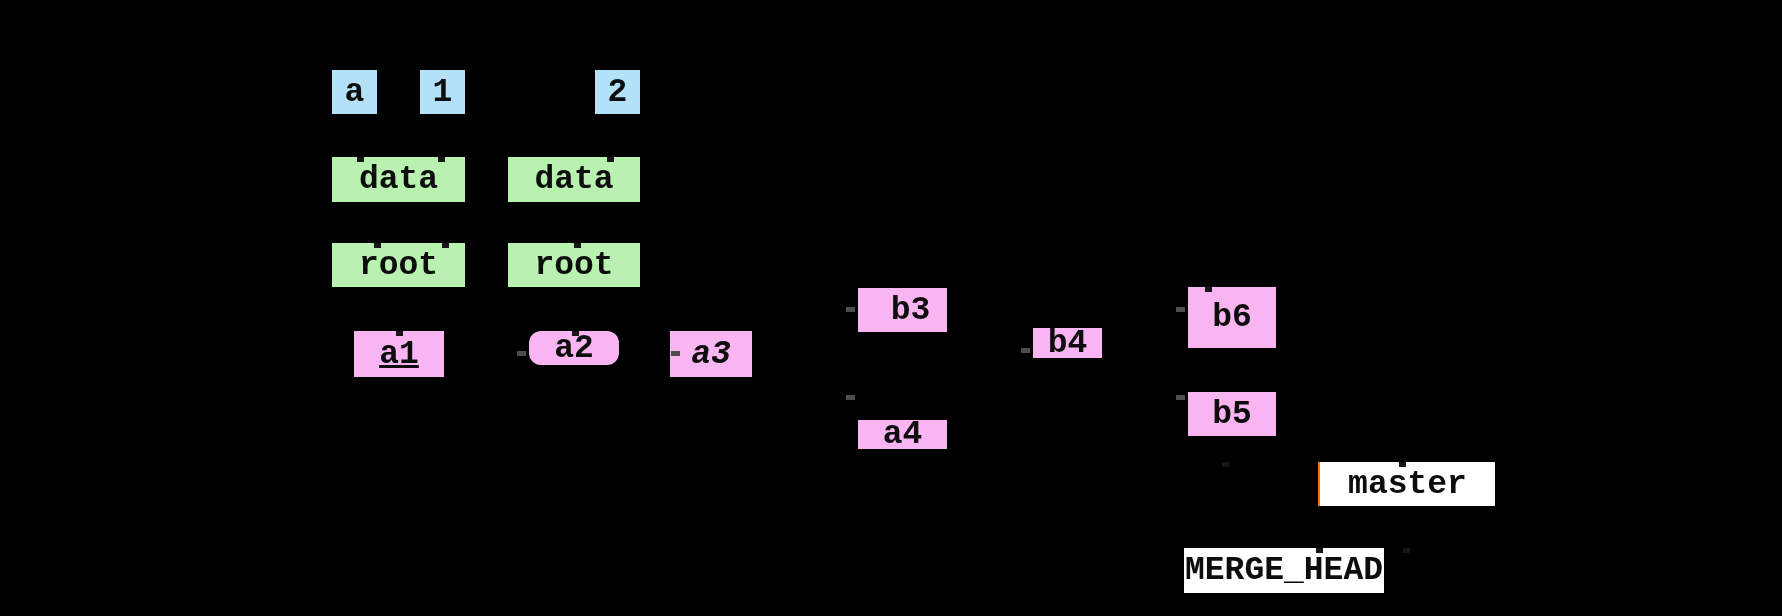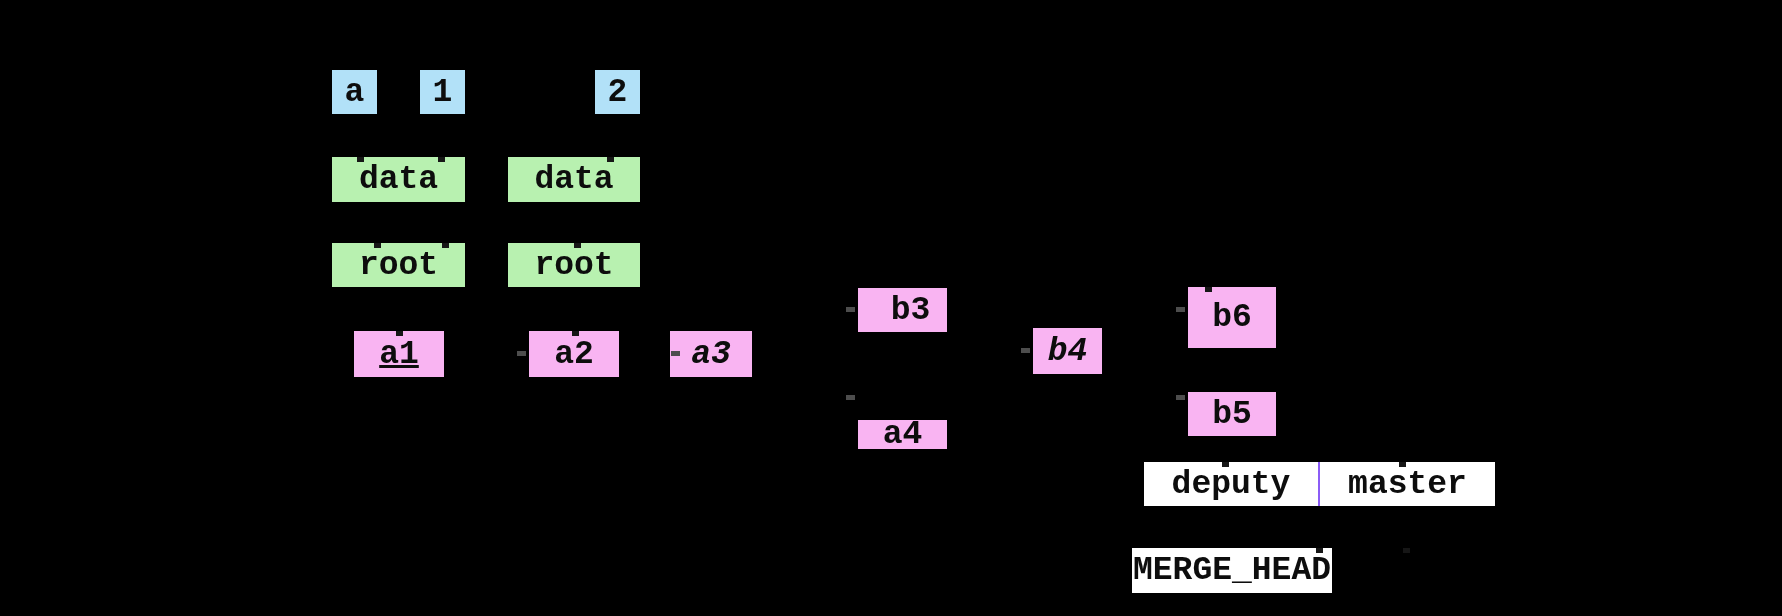--- a/index.html
+++ b/index.html
@@ -30,31 +30,31 @@
   #blob-a      {left:332px;  top:70px;  width:45px;  height:44px;}
   #blob-1      {left:420px;  top:70px;  width:45px;  height:44px;}
   #blob-2      {left:595px;  top:70px;  width:45px;  height:44px;}
   
   #tree-data-1 {left:332px;  top:157px; width:133px; height:45px;}
   #tree-data-2 {left:508px;  top:157px; width:132px; height:45px;}
   #tree-root-1 {left:332px;  top:243px; width:133px; height:44px;}
   #tree-root-2 {left:508px;  top:243px; width:132px; height:44px;}
   
   #commit-a1   {left:354px;  top:331px; width:90px;  height:46px;text-decoration:underline;}
-  #commit-a2   {left:529px;  top:331px; width:90px;  height:46px;}
+  #commit-a2   {left:529px;  top:331px; width:90px;  height:34px;border-radius:12px;}
   #commit-a3   {left:670px;  top:331px; width:82px;  height:46px;font-style:italic;}
   #commit-b3   {left:858px;  top:288px; width:89px;  height:44px;padding-left:16px;}
   #commit-a4   {left:858px;  top:375px; width:89px;  height:29px;margin-top:45px;}
-  #commit-b4   {left:1033px; top:328px; width:69px;  height:46px;font-style:italic;}
+  #commit-b4   {left:1033px; top:328px; width:69px;  height:30px;}
   #commit-b6   {left:1188px; top:287px; width:88px;  height:61px;}
   #commit-b5   {left:1188px; top:376px; width:88px;  height:44px;margin-top:16px;}
   
   #ref-deputy    {left:1144px; top:462px; width:174px; height:44px;}
-  #ref-master    {left:1318px; top:462px; width:177px; height:44px; border-left:2px solid #8b5cf6;}
-  #ref-merge-head{left:1132px; top:548px; width:200px; height:45px;}
+  #ref-master    {left:1318px; top:462px; width:177px; height:44px; border-left:2px solid #f97316;}
+  #ref-merge-head{left:1184px; top:548px; width:200px; height:45px;}
   #ref-head      {left:1344px; top:548px; width:130px; height:44px;}
 
   
   .tick{position:absolute;width:7px;height:5px;background:#161616;}
   .dash{position:absolute;width:9px;height:5px;background:#4d4d4d;}
 </style>
 </head>
 <body style="background: rgb(0, 0, 0);">
 
 <div class="stage">
@@ -70,21 +70,20 @@
 
   <div class="box commit" id="commit-a1">a1</div>
   <div class="box commit" id="commit-a2">a2</div>
   <div class="box commit" id="commit-a3">a3</div>
   <div class="box commit" id="commit-b3">b3</div>
   <div class="box commit" id="commit-a4">a4</div>
   <div class="box commit" id="commit-b4">b4</div>
   <div class="box commit" id="commit-b6">b6</div>
   <div class="box commit" id="commit-b5">b5</div>
 
-  <div class="box ref" id="ref-deputy">deputy</div>
   <div class="box ref" id="ref-master">master</div>
   <div class="box ref" id="ref-merge-head">MERGE_HEAD</div>
 
   <div class="tick" style="left:357px;top:157px;"></div>
   <div class="tick" style="left:438px;top:157px;"></div>
   <div class="tick" style="left:607px;top:157px;"></div>
   <div class="tick" style="left:374px;top:243px;"></div>
   <div class="tick" style="left:442px;top:243px;"></div>
   <div class="tick" style="left:574px;top:243px;"></div>
   <div class="tick" style="left:396px;top:331px;"></div>

